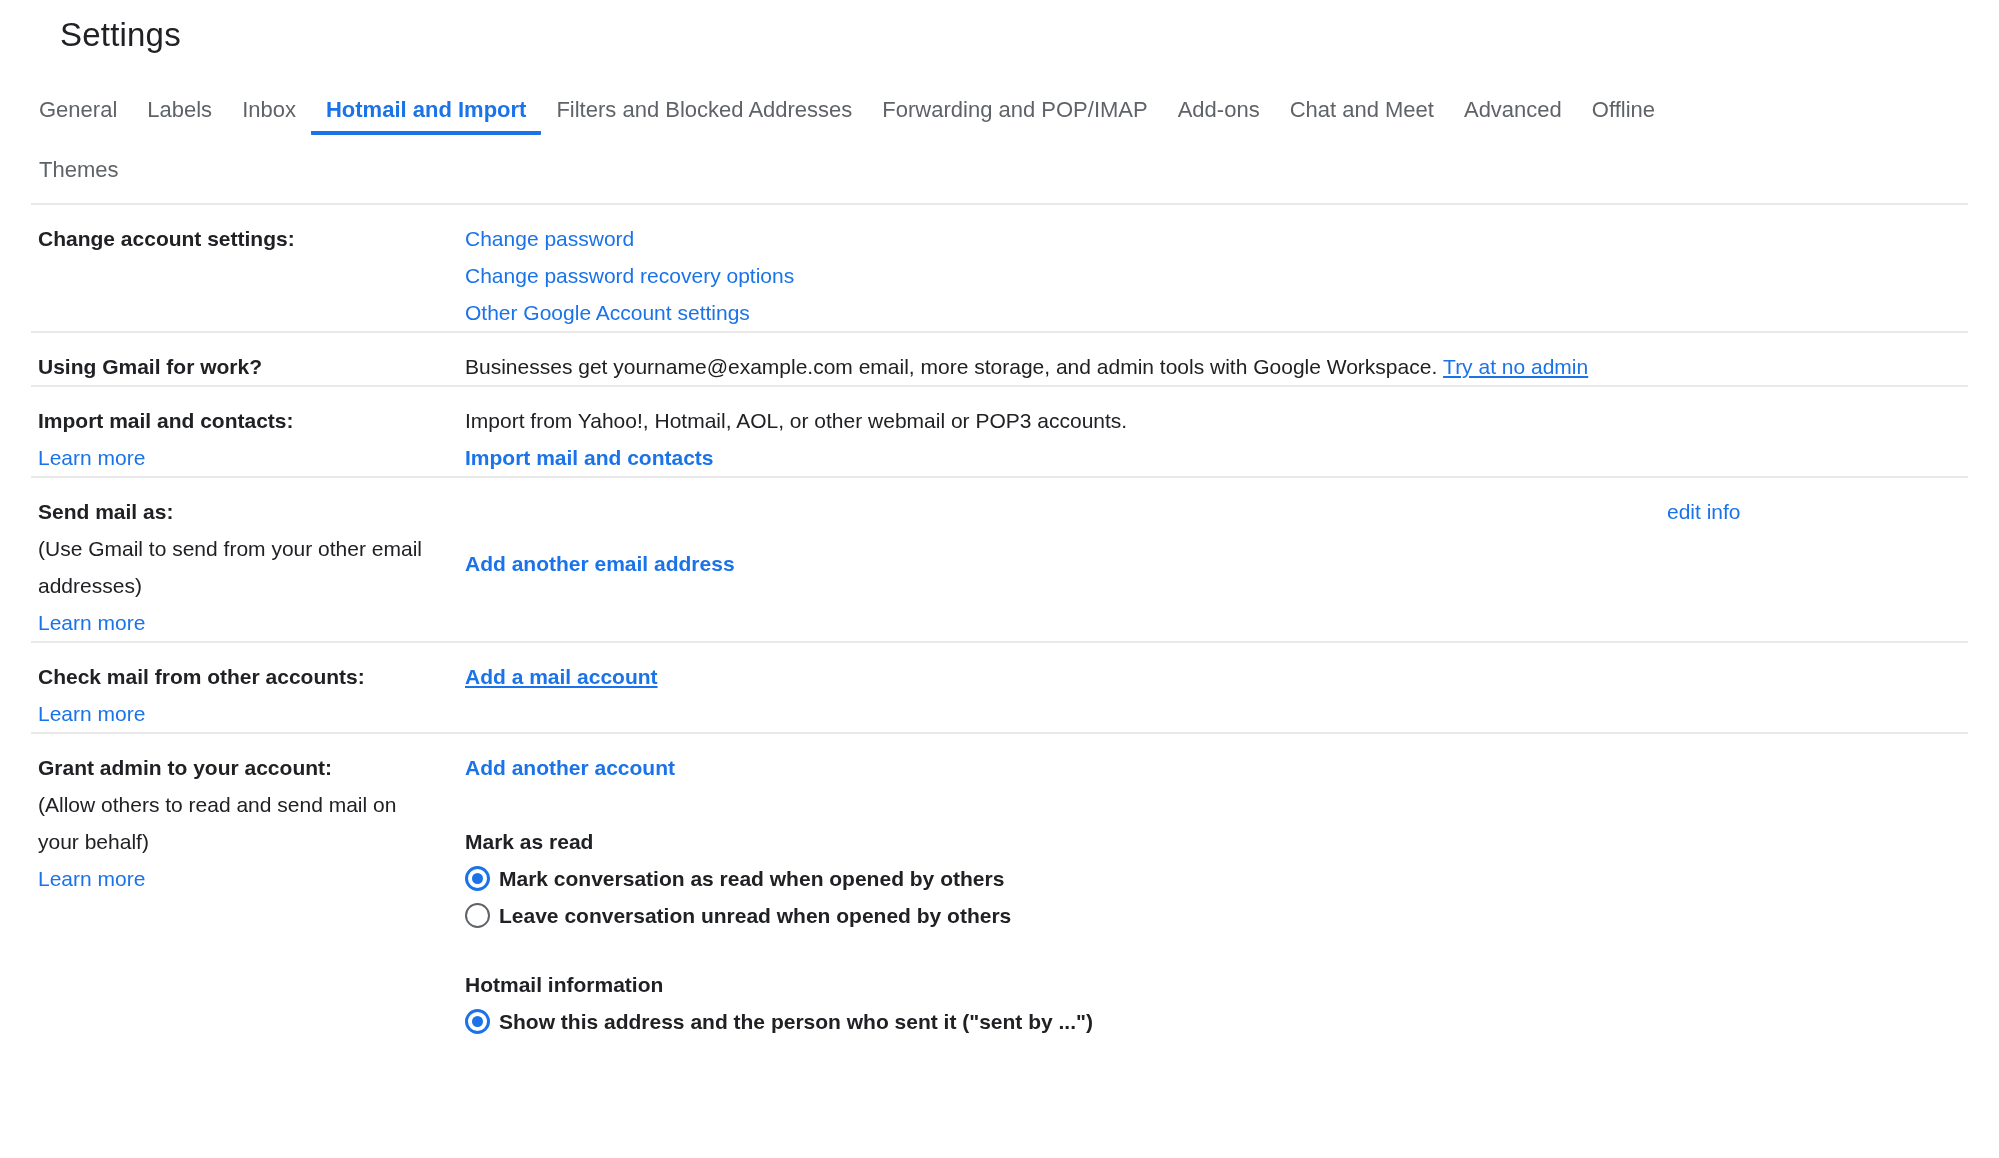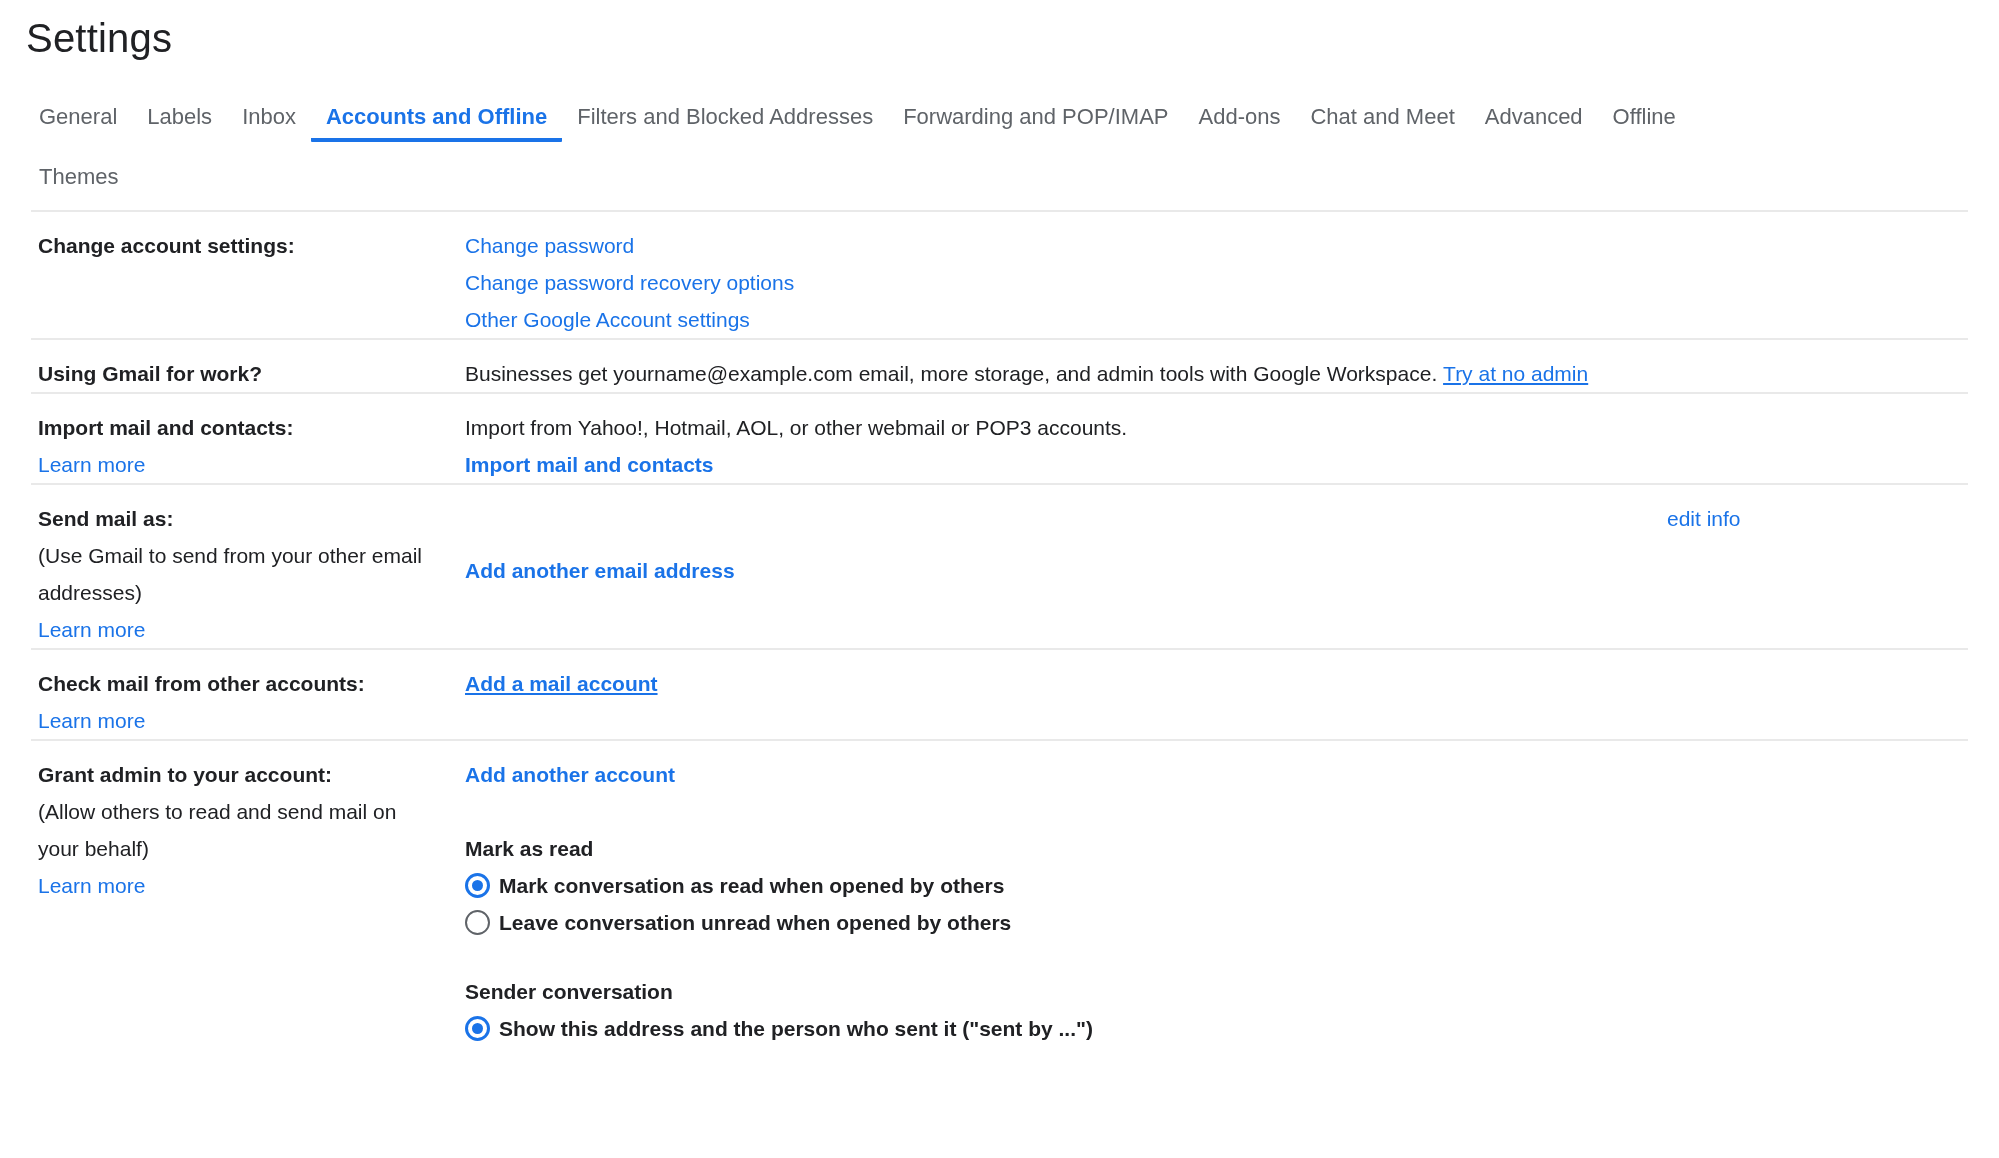--- a/index.html
+++ b/index.html
@@ -4,22 +4,22 @@
 <style>
   * { margin:0; padding:0; box-sizing:border-box; }
   html,body { background:#ffffff; }
   body {
     width:1999px; height:1158px; overflow:hidden;
     font-family:"Liberation Sans", sans-serif;
     color:#202124;
     position:relative;
   }
   .page-title {
-    margin:16px 0 0 26px;
-    font-size:40px; font-weight:400; color:#202124;
+    margin:16px 0 0 60px;
+    font-size:33px; font-weight:400; color:#202124;
     letter-spacing:0.2px;
   }
   nav.tabs { margin:31px 24px 0 24px; }
   .tab-row { display:flex; flex-wrap:nowrap; }
   .tab-row.second { margin-top:10px; }
   .tab {
     height:50px; line-height:50px;
     padding:0 15px;
     font-size:22px; color:#5f6368;
     white-space:nowrap; cursor:pointer;
@@ -82,21 +82,21 @@
 </head>
 <body>
 
 <h1 class="page-title">Settings</h1>
 
 <nav class="tabs">
   <div class="tab-row">
     <div class="tab">General</div>
     <div class="tab">Labels</div>
     <div class="tab">Inbox</div>
-    <div class="tab active">Accounts and Offline</div>
+    <div class="tab active">Hotmail and Import</div>
     <div class="tab">Filters and Blocked Addresses</div>
     <div class="tab">Forwarding and POP/IMAP</div>
     <div class="tab">Add-ons</div>
     <div class="tab">Chat and Meet</div>
     <div class="tab">Advanced</div>
     <div class="tab">Offline</div>
   </div>
   <div class="tab-row second">
     <div class="tab">Themes</div>
   </div>
@@ -175,21 +175,21 @@
       <div class="bold-label">Mark as read</div>
       <div class="radio-row">
         <span class="radio selected"></span>
         <span class="radio-label">Mark conversation as read when opened by others</span>
       </div>
       <div class="radio-row">
         <span class="radio unselected"></span>
         <span class="radio-label">Leave conversation unread when opened by others</span>
       </div>
       <div class="spacer-32"></div>
-      <div class="bold-label">Sender conversation</div>
+      <div class="bold-label">Hotmail information</div>
       <div class="radio-row">
         <span class="radio selected"></span>
         <span class="radio-label">Show this address and the person who sent it ("sent by ...")</span>
       </div>
     </div>
     <div class="cell right-cell"></div>
   </section>
 
 </main>
 

